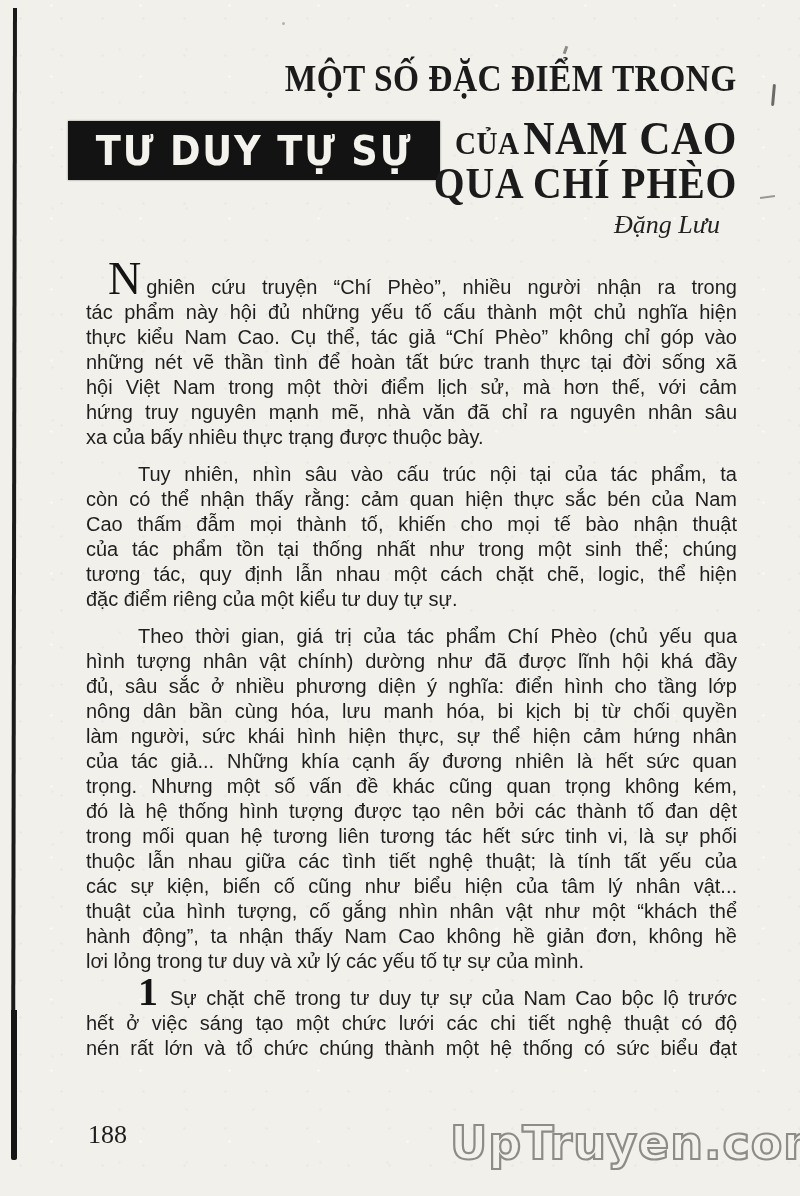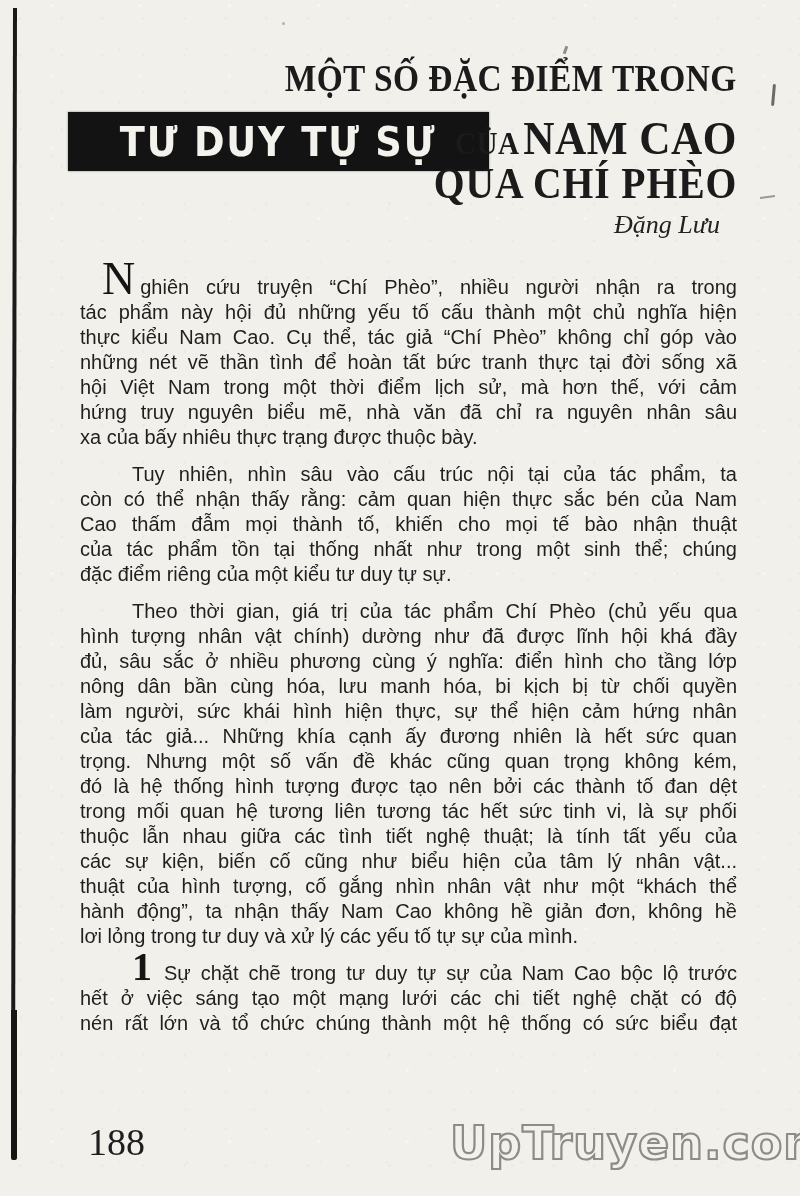--- a/index.html
+++ b/index.html
@@ -15,45 +15,45 @@
     font-family:"Liberation Sans",sans-serif;
   }
   
   .edge-line{position:absolute;left:12px;top:8px;width:4px;height:1140px;background:#1a1a1a;transform:rotate(.1deg);}
   .edge-line-b{position:absolute;left:11px;top:1010px;width:6px;height:150px;background:#151515;border-radius:0 0 2px 2px;}
 
   
   .t1{position:absolute;top:58px;right:63px;font-family:"Liberation Serif",serif;font-weight:bold;
       font-size:38px;line-height:1.1;color:#1b1b1b;transform:scaleX(.88);transform-origin:100% 50%;
       letter-spacing:.5px;white-space:nowrap;}
-  .hl-box{position:absolute;left:68px;top:112px;width:421px;height:59px;background:#131313;
+  .hl-box{position:absolute;left:68px;top:121px;width:372px;height:59px;background:#131313;
       display:flex;align-items:center;justify-content:center;box-shadow:0 0 2px rgba(0,0,0,.45);}
   .hl-text{font-family:"DejaVu Sans",sans-serif;font-weight:bold;font-size:40px;color:#f4f2ed;
       letter-spacing:2px;white-space:nowrap;transform:scaleX(.92);}
   .t2rest{position:absolute;top:112px;right:63px;white-space:nowrap;color:#1b1b1b;
       font-family:"Liberation Serif",serif;font-weight:bold;transform:scaleX(.94);transform-origin:100% 0;}
   .t2small{font-size:31px;letter-spacing:.5px;}
   .t2large{font-size:46px;letter-spacing:.5px;}
   .t3{position:absolute;top:162px;right:63px;font-family:"Liberation Serif",serif;font-weight:bold;
       font-size:44px;line-height:1;color:#1b1b1b;transform:scaleX(.9);transform-origin:100% 50%;
       letter-spacing:1px;white-space:nowrap;}
   .author{position:absolute;top:210px;right:80px;font-family:"Liberation Serif",serif;
       font-style:italic;font-size:26px;color:#222;}
 
   
   .body-text{position:absolute;left:80px;top:275px;width:657px;color:#1f1f1f;
       font-size:20px;line-height:25px;}
-  .para{margin:0 0 12px 0;}
+  .para{margin:0 0 12px 6px;}
   .line{min-height:25px;}
   .line.j{text-align:justify;text-align-last:justify;}
   .dropcap{font-family:"Liberation Serif",serif;font-size:46px;line-height:0;color:#141414;margin-right:5px;}
   .bignum{font-family:"Liberation Serif",serif;font-weight:bold;font-size:40px;line-height:0;color:#141414;margin-right:12px;}
 
   
-  .pagenum{position:absolute;left:88px;top:1120px;font-family:"Liberation Serif",serif;font-size:38px;color:#1e1e1e;}
+  .pagenum{position:absolute;left:88px;top:1120px;font-family:"Liberation Serif",serif;font-size:26px;color:#1e1e1e;}
   .watermark{position:absolute;left:450px;top:1116px;font-family:"DejaVu Sans",sans-serif;font-weight:bold;
       font-size:46px;letter-spacing:1px;color:#f3f1ec;-webkit-text-stroke:2.2px #8e8c88;white-space:nowrap;}
   @supports not (-webkit-text-stroke: 1px #000){ .watermark{color:#b3b1ac;} }
 
   
   .speck-a{position:absolute;left:772px;top:84px;width:3px;height:22px;background:#4a4a4a;transform:rotate(5deg);border-radius:2px;opacity:.8;}
   .speck-b{position:absolute;left:760px;top:196px;width:15px;height:2px;background:#9a9894;transform:rotate(-8deg);}
   .speck-c{position:absolute;left:282px;top:22px;width:3px;height:3px;background:#b5b3ae;border-radius:50%;}
   .speck-d{position:absolute;left:564px;top:46px;width:3px;height:8px;background:#8f8d89;transform:rotate(20deg);}
 </style>
@@ -78,49 +78,50 @@
     <div class="author">Đặng Lưu</div>
   </header>
 
   <main class="body-text" id="bodyText">
       <div class="para">
         <div class="line j" style="padding-left: 22px;"><span class="dropcap">N</span><span>ghiên cứu truyện “Chí Phèo”, nhiều người nhận ra trong</span></div>
         <div class="line j">tác phẩm này hội đủ những yếu tố cấu thành một chủ nghĩa hiện</div>
         <div class="line j">thực kiểu Nam Cao. Cụ thể, tác giả “Chí Phèo” không chỉ góp vào</div>
         <div class="line j">những nét vẽ thần tình để hoàn tất bức tranh thực tại đời sống xã</div>
         <div class="line j">hội Việt Nam trong một thời điểm lịch sử, mà hơn thế, với cảm</div>
-        <div class="line j">hứng truy nguyên biểu mẽ, nhà văn đã chỉ ra nguyên nhân sâu</div>
+        <div class="line j">hứng truy nguyên mạnh mẽ, nhà văn đã chỉ ra nguyên nhân sâu</div>
         <div class="line">xa của bấy nhiêu thực trạng được thuộc bày.</div>
       </div>
       <div class="para">
         <div class="line j" style="padding-left: 52px;"><span>Tuy nhiên, nhìn sâu vào cấu trúc nội tại của tác phẩm, ta</span></div>
         <div class="line j">còn có thể nhận thấy rằng: cảm quan hiện thực sắc bén của Nam</div>
         <div class="line j">Cao thấm đẫm mọi thành tố, khiến cho mọi tế bào nhận thuật</div>
         <div class="line j">của tác phẩm tồn tại thống nhất như trong một sinh thể; chúng</div>
+        <div class="line j">tương tác, quy định lẫn nhau một cách chặt chẽ, logic, thể hiện</div>
         <div class="line">đặc điểm riêng của một kiểu tư duy tự sự.</div>
       </div>
       <div class="para">
         <div class="line j" style="padding-left: 52px;"><span>Theo thời gian, giá trị của tác phẩm Chí Phèo (chủ yếu qua</span></div>
         <div class="line j">hình tượng nhân vật chính) dường như đã được lĩnh hội khá đầy</div>
-        <div class="line j">đủ, sâu sắc ở nhiều phương cùng ý nghĩa: điển hình cho tầng lớp</div>
+        <div class="line j">đủ, sâu sắc ở nhiều phương diện ý nghĩa: điển hình cho tầng lớp</div>
         <div class="line j">nông dân bần cùng hóa, lưu manh hóa, bi kịch bị từ chối quyền</div>
         <div class="line j">làm người, sức khái hình hiện thực, sự thể hiện cảm hứng nhân</div>
         <div class="line j">của tác giả... Những khía cạnh ấy đương nhiên là hết sức quan</div>
         <div class="line j">trọng. Nhưng một số vấn đề khác cũng quan trọng không kém,</div>
         <div class="line j">đó là hệ thống hình tượng được tạo nên bởi các thành tố đan dệt</div>
         <div class="line j">trong mối quan hệ tương liên tương tác hết sức tinh vi, là sự phối</div>
         <div class="line j">thuộc lẫn nhau giữa các tình tiết nghệ thuật; là tính tất yếu của</div>
         <div class="line j">các sự kiện, biến cố cũng như biểu hiện của tâm lý nhân vật...</div>
         <div class="line j">thuật của hình tượng, cố gắng nhìn nhân vật như một “khách thể</div>
         <div class="line j">hành động”, ta nhận thấy Nam Cao không hề giản đơn, không hề</div>
         <div class="line">lơi lỏng trong tư duy và xử lý các yếu tố tự sự của mình.</div>
       </div>
       <div class="para">
         <div class="line j" style="padding-left: 52px;"><span class="bignum">1</span><span>Sự chặt chẽ trong tư duy tự sự của Nam Cao bộc lộ trước</span></div>
-        <div class="line j">hết ở việc sáng tạo một mạng lưới các chi tiết nghệ chặt có độ</div>
+        <div class="line j">hết ở việc sáng tạo một chức lưới các chi tiết nghệ thuật có độ</div>
         <div class="line j">nén rất lớn và tổ chức chúng thành một hệ thống có sức biểu đạt</div>
       </div>
     </main>
 
   <div class="pagenum">188</div>
   <div class="watermark">UpTruyen.com</div>
 
   <div class="speck-a"></div>
   <div class="speck-b"></div>
   <div class="speck-c"></div>

